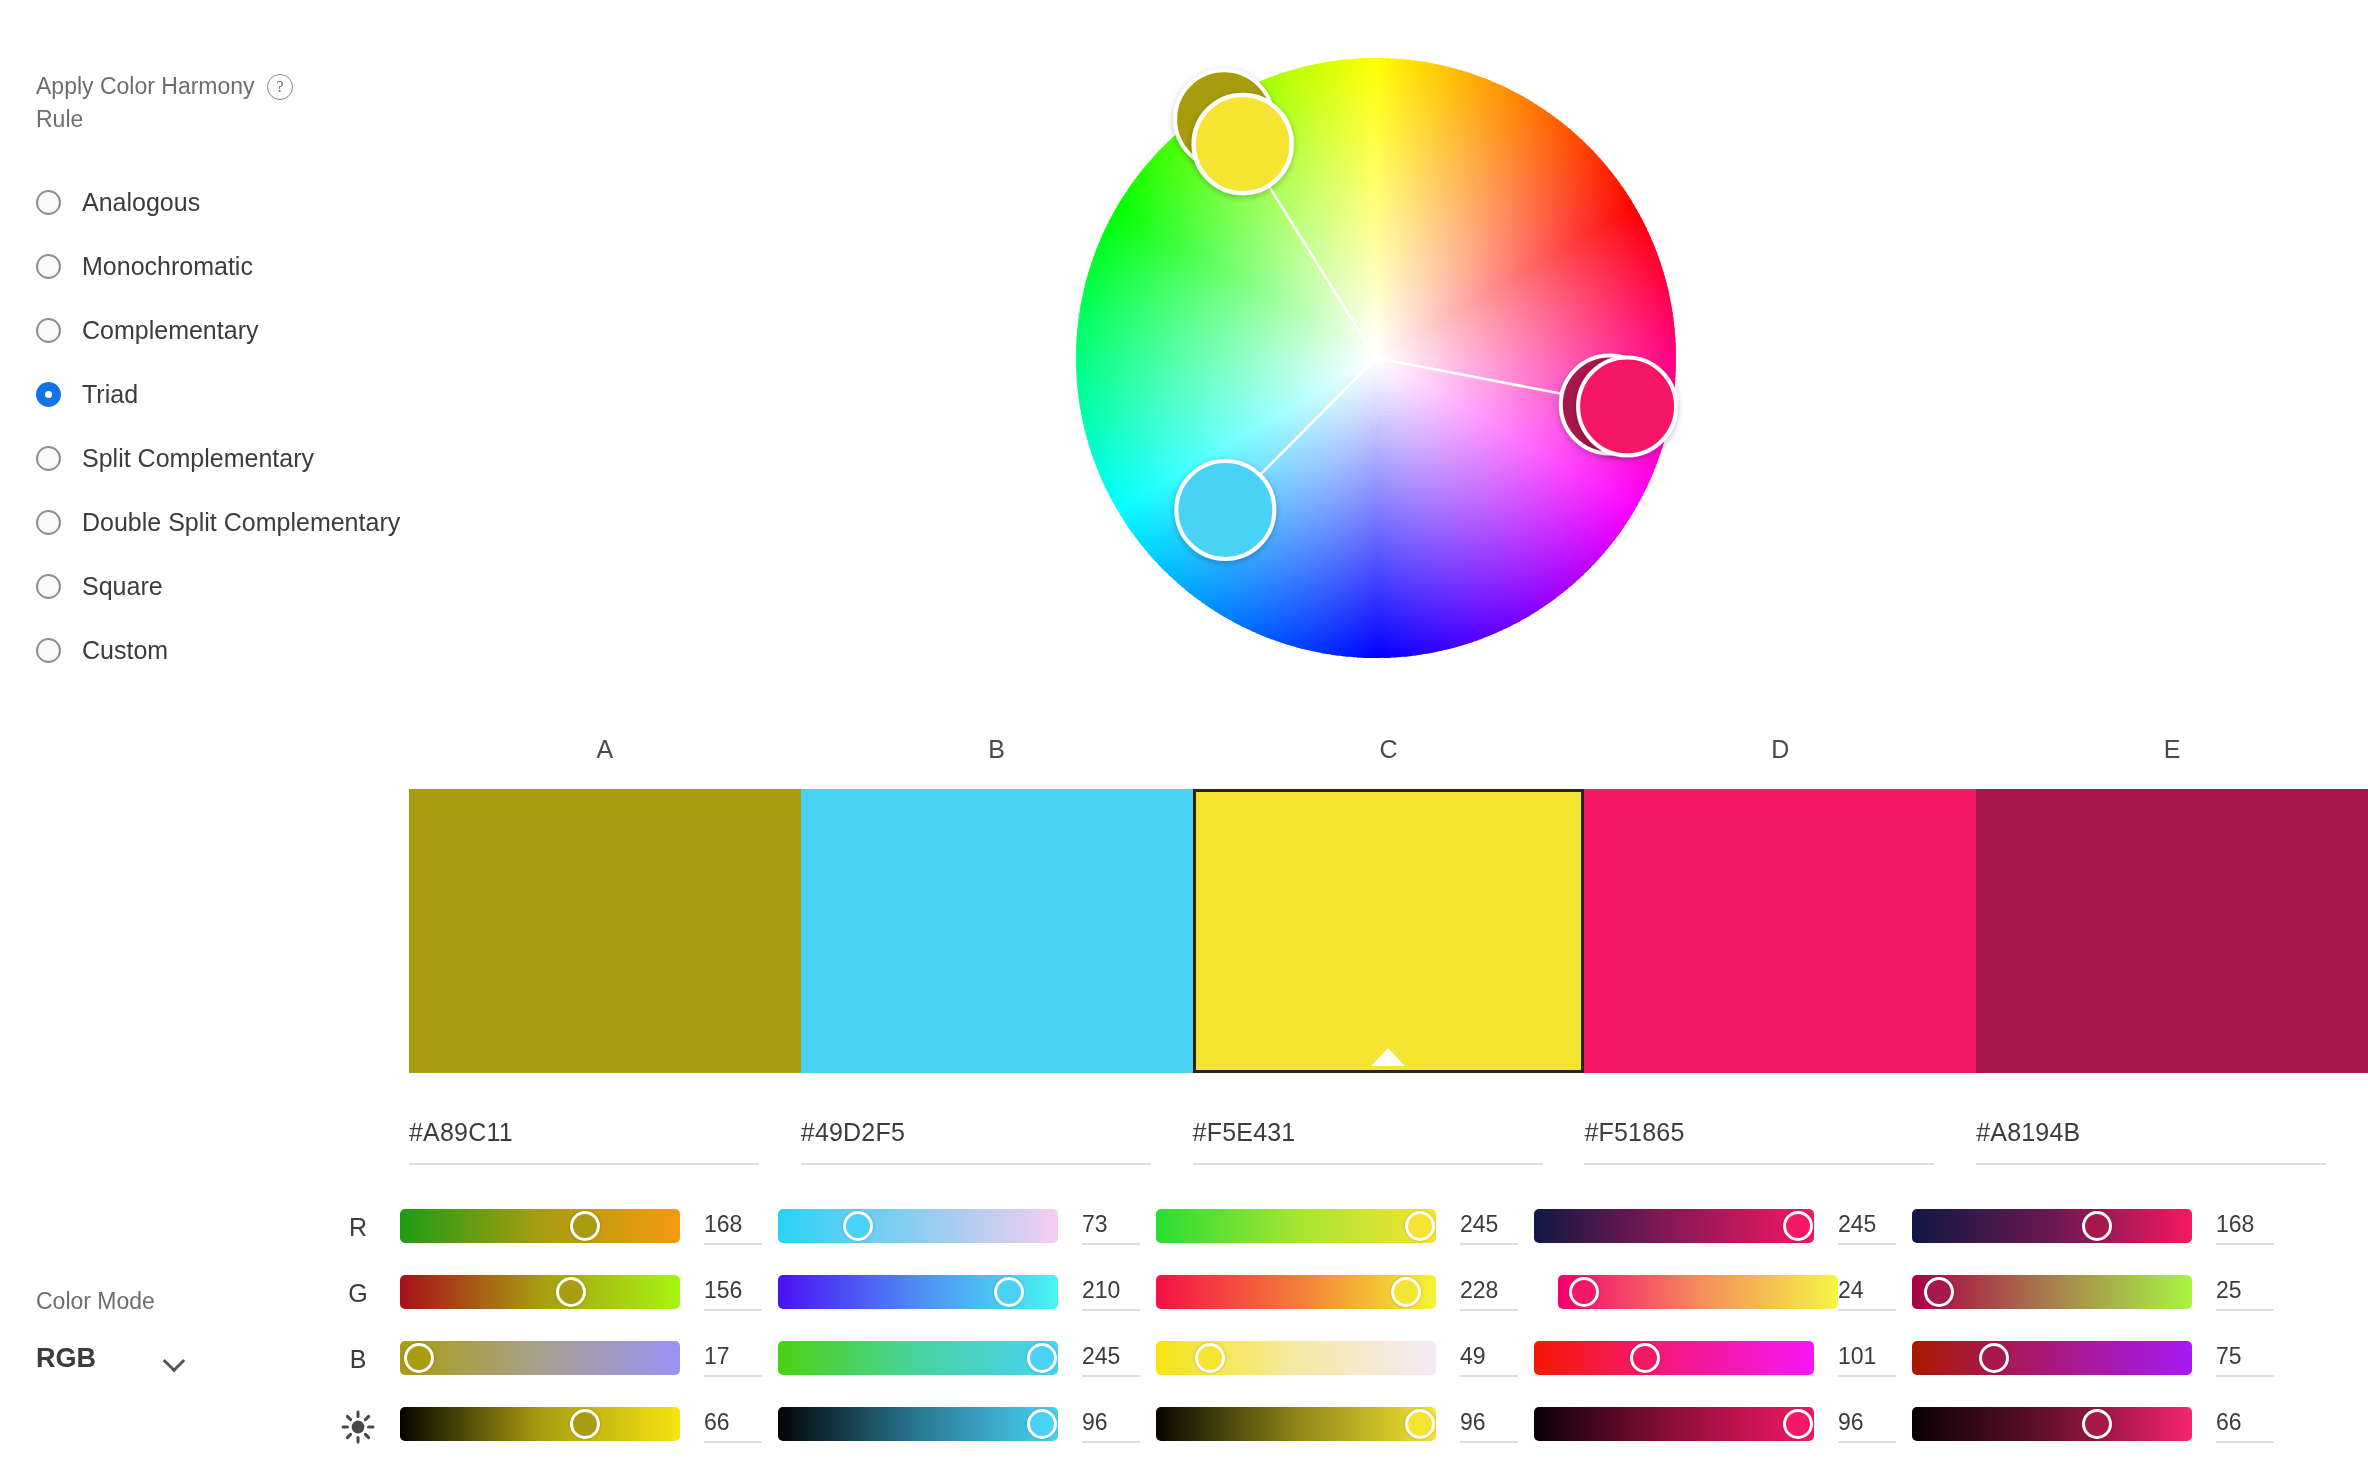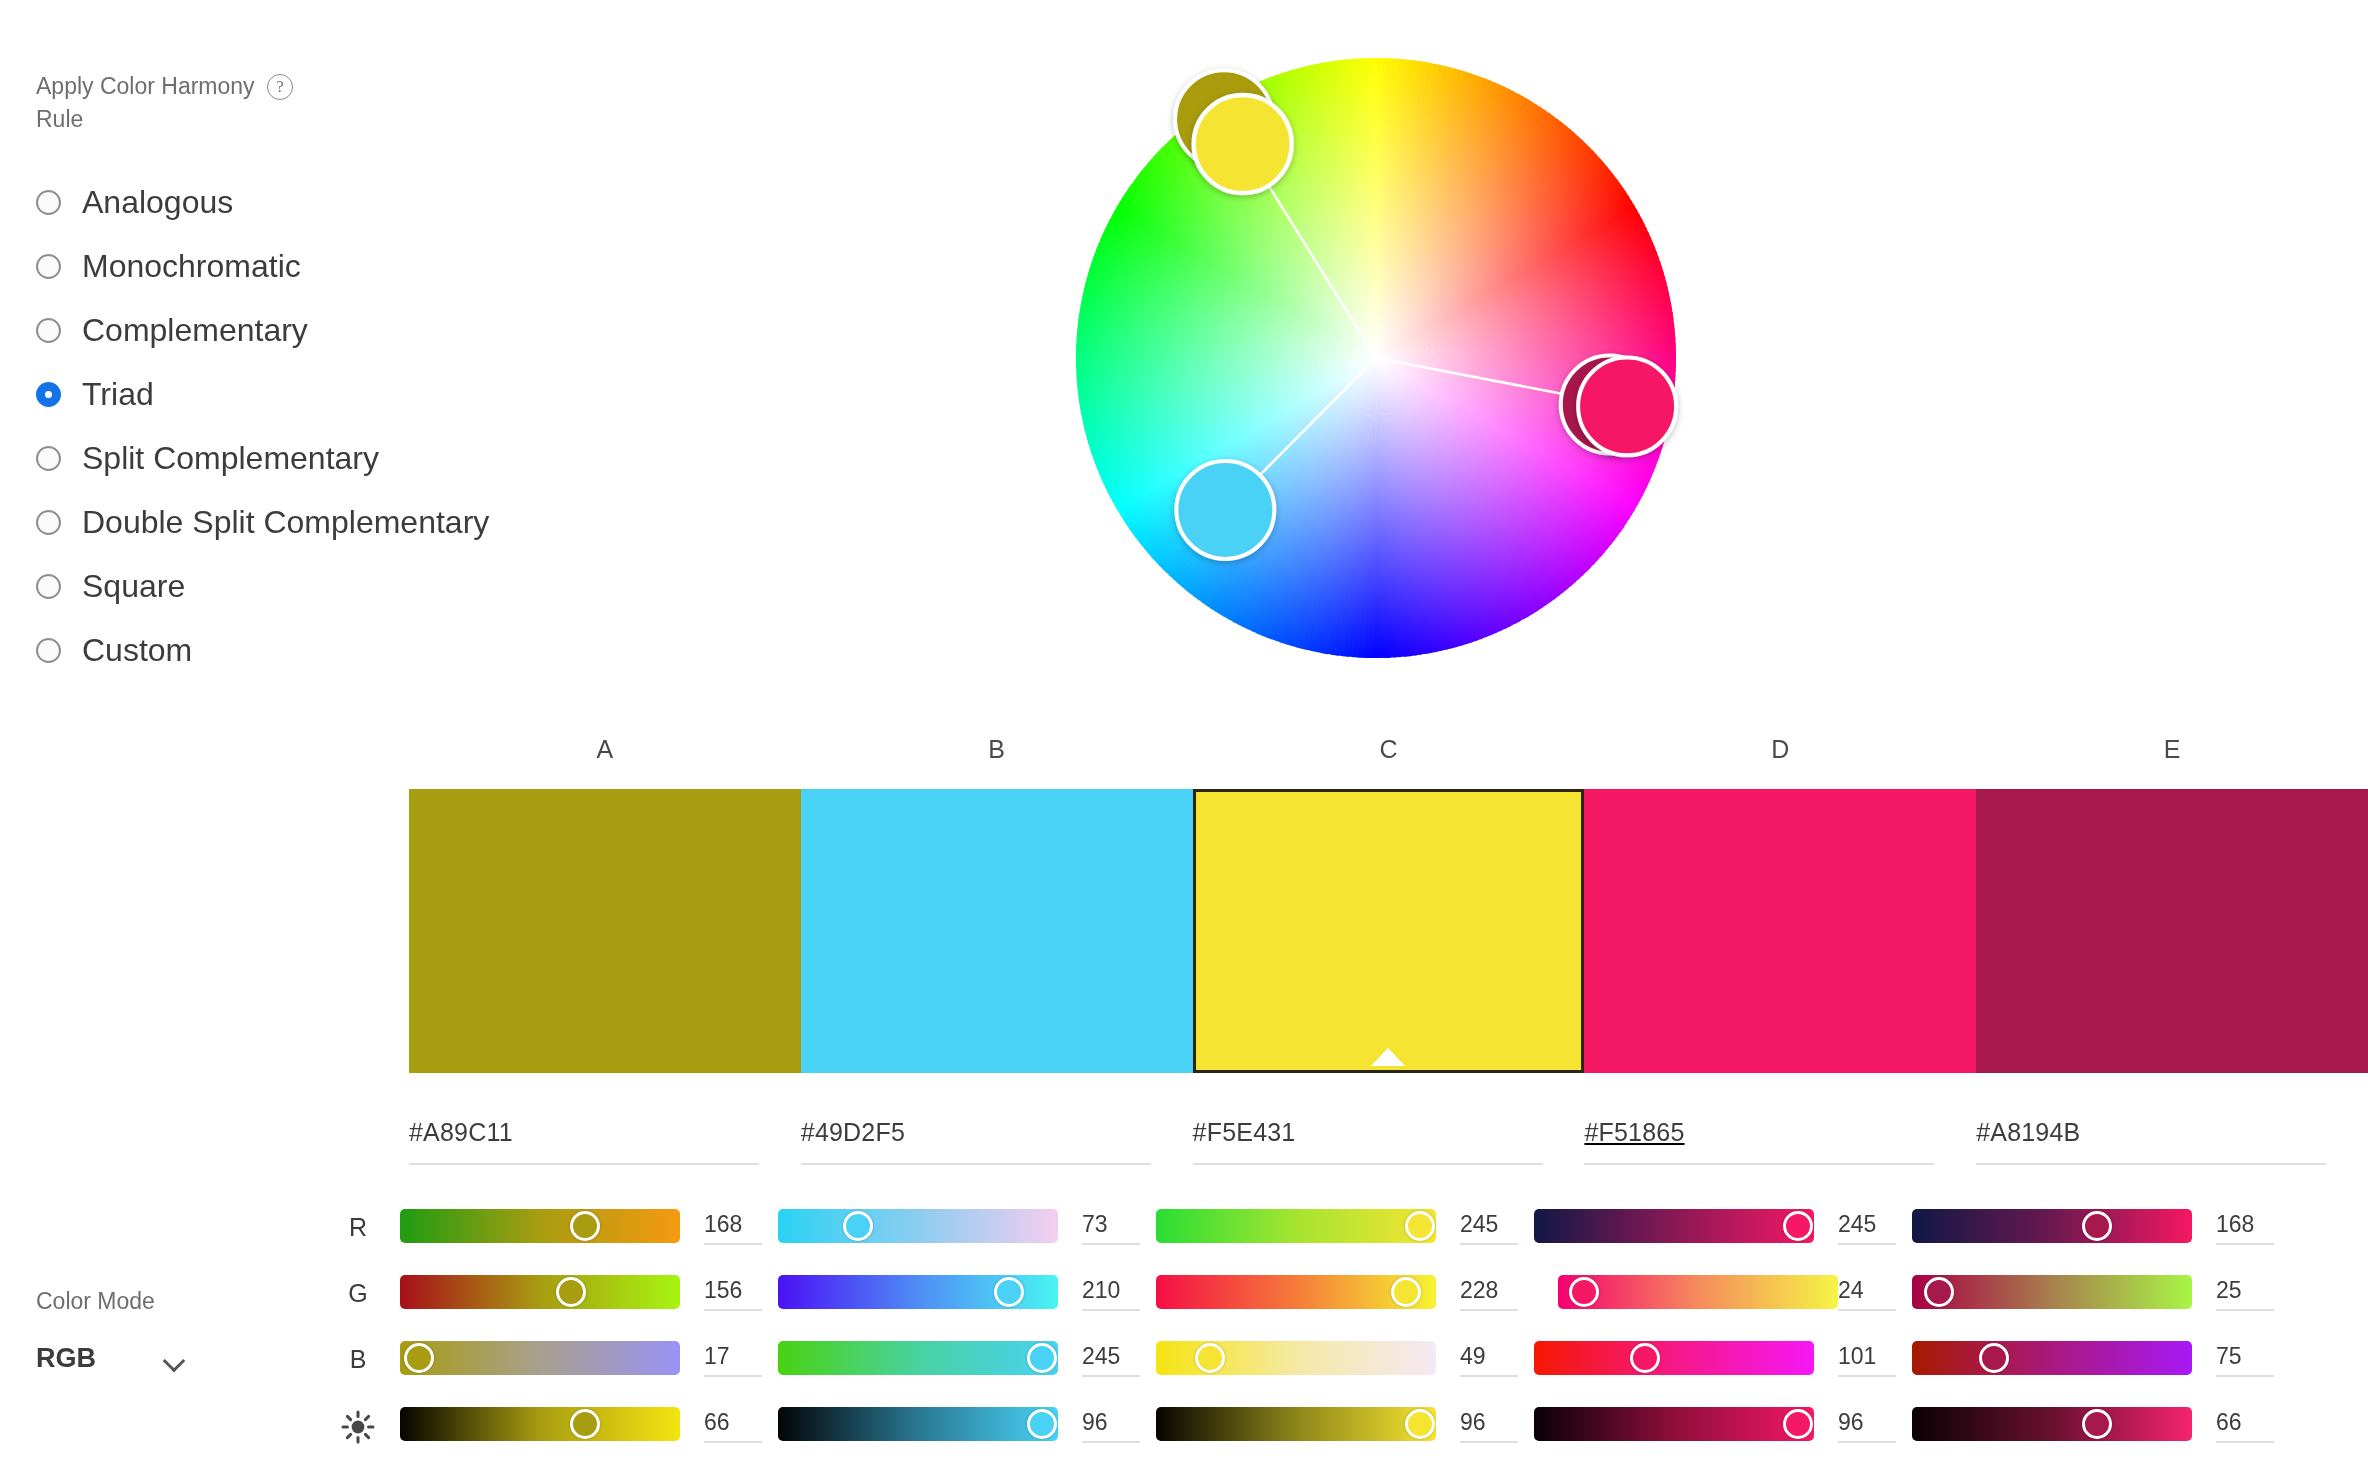--- a/index.html
+++ b/index.html
@@ -37,21 +37,21 @@
     flex: 0 0 auto; position: relative;
   }
   .radio-row.selected .radio-mark {
     border-color: #1473e6; background: #1473e6;
   }
   .radio-row.selected .radio-mark::after {
     content: ""; position: absolute; left: 50%; top: 50%;
     width: 7px; height: 7px; margin: -3.5px 0 0 -3.5px;
     border-radius: 50%; background: #ffffff;
   }
-  .radio-label { font-size: 32px; color: #3c3c3c; white-space: nowrap; text-align: right; }
+  .radio-label { font-size: 25px; color: #3c3c3c; white-space: nowrap; text-align: right; }
 
   
   .color-mode { position: absolute; left: 36px; top: 1288px; width: 300px; }
   .color-mode-label { font-size: 23px; color: #6e6e6e; }
   .color-mode-row { display: flex; align-items: center; margin-top: 28px; }
   .color-mode-value { font-size: 27px; font-weight: bold; color: #3c3c3c; }
   .chevron {
     margin-left: 68px; width: 22px; height: 12px; position: relative;
   }
   .chevron::before {
@@ -596,21 +596,21 @@
         <div class="hex-underline"></div>
       </div>
       <div class="hex-field" style="left: 391.8px;">
         <div class="hex-text">#49D2F5</div>
         <div class="hex-underline"></div>
       </div>
       <div class="hex-field" style="left: 783.6px;">
         <div class="hex-text">#F5E431</div>
         <div class="hex-underline"></div>
       </div>
-      <div class="hex-field" style="left: 1175.4px; text-decoration: underline;">
+      <div class="hex-field" style="left: 1175.4px;">
         <div class="hex-text">#F51865</div>
         <div class="hex-underline"></div>
       </div>
       <div class="hex-field" style="left: 1567.2px;">
         <div class="hex-text">#A8194B</div>
         <div class="hex-underline"></div>
       </div>
     </div>
 
   <div class="slider-grid" id="slider-grid">

